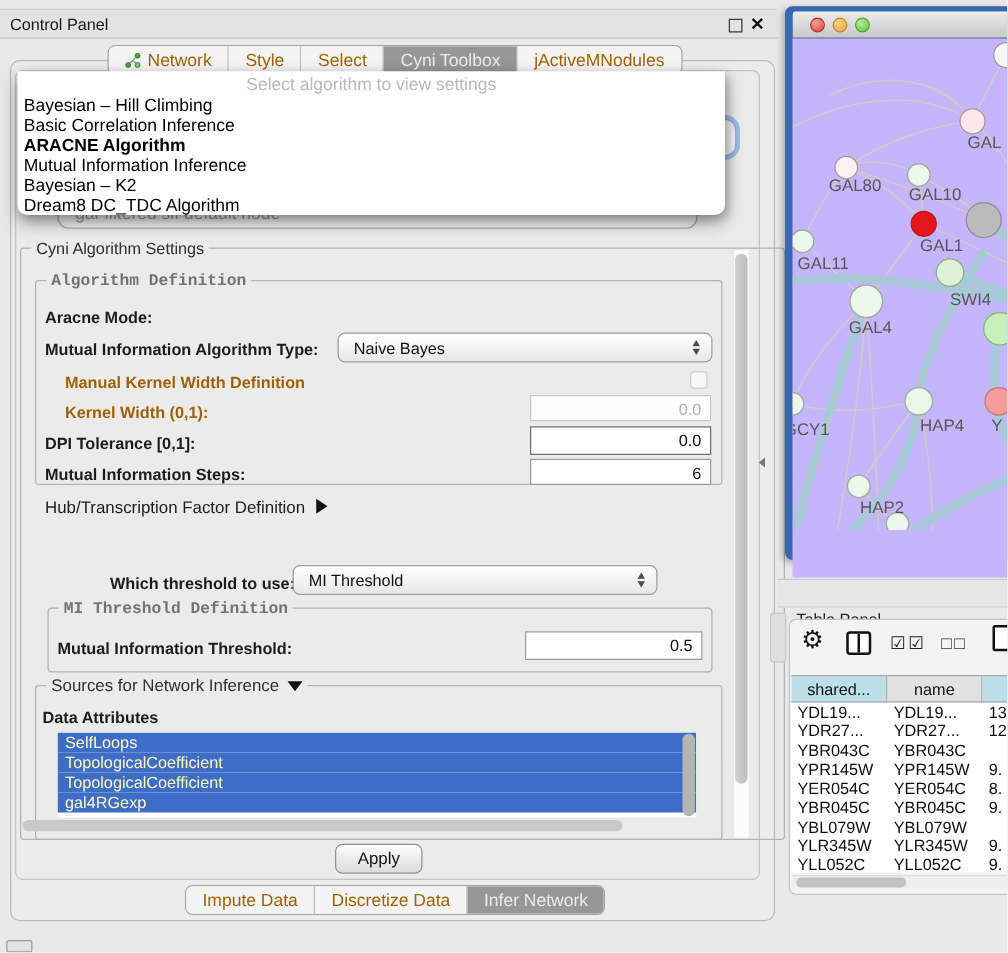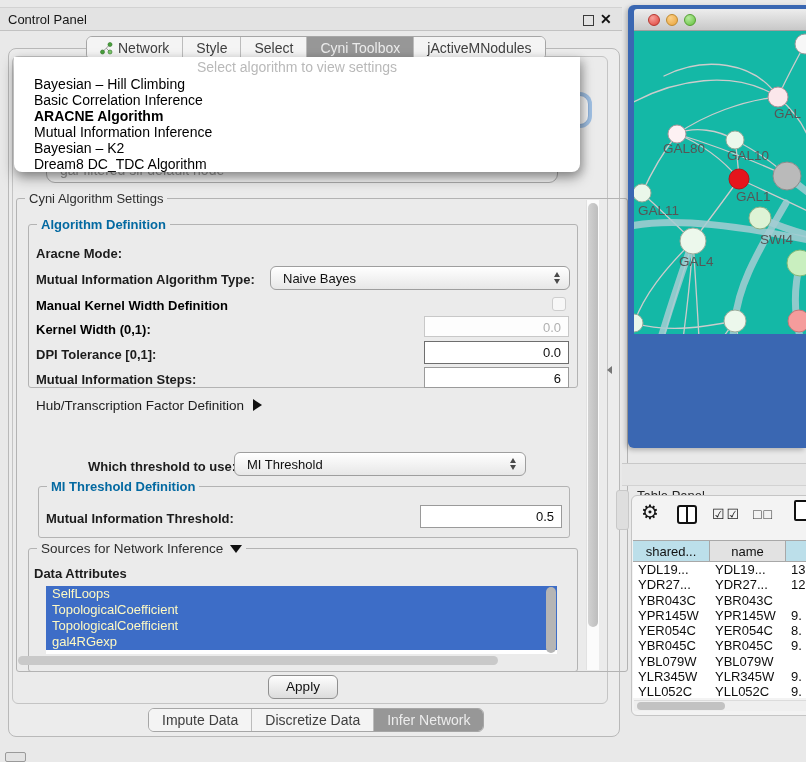--- a/index.html
+++ b/index.html
@@ -9,48 +9,48 @@
   
   .cp-titlebar { position:absolute; left:0; top:7px; width:622px; height:24px; background:#e3e3e3; border-top:1px solid #d2d2d2; border-bottom:1px solid #c2c2c2; }
   .cp-title { position:absolute; left:8px; top:4px; font-size:13px; color:#161616; }
   .float-btn { position:absolute; left:583px; top:7px; width:11px; height:11px; border:1.5px solid #3a3a3a; background:transparent; }
   .close-btn { position:absolute; left:600px; top:3px; font-size:14px; font-weight:bold; color:#101010; }
 
   #cp-outer { position:absolute; left:8px; top:48px; width:612px; height:689px; background:#ececec; border:1px solid #b9b9b9; border-radius:8px; }
   #cp-inner { position:absolute; left:12px; top:56px; width:596px; height:648px; background:#ebebeb; border:1px solid #c4c4c4; border-radius:6px; }
 
   .tabstrip { position:absolute; height:24px; display:flex; border:1px solid #a6a6a6; border-radius:6px; overflow:hidden; background:#f4f4f4; z-index:6; }
-  .tab-seg { display:flex; align-items:center; justify-content:center; padding:0 13px; font-size:14px; color:#404040; border-right:1px solid #bcbcbc; white-space:nowrap; background:#f4f4f4; }
+  .tab-seg { display:flex; align-items:center; justify-content:center; padding:0 13px; font-size:14px; color:#a16207; border-right:1px solid #bcbcbc; white-space:nowrap; background:#f4f4f4; }
   .tab-seg:last-child { border-right:none; }
   .tab-seg.selected { background:#979797; color:#ececec; }
   .tab-seg svg { margin-right:5px; }
   #top-tabs { left:86px; top:36px; }
   #bottom-tabs { left:148px; top:708px; }
 
   
   #combo-algo { position:absolute; left:46px; top:95px; width:543px; height:30px; border-radius:9px; background:#f6f6f6; border:1px solid #8fb2da; box-shadow:0 0 0 3px rgba(106,160,219,0.6); z-index:1; }
   #combo-network { position:absolute; left:46px; top:152px; width:512px; height:31px; border-radius:9px; background:#f3f3f3; border:1px solid #ababab; z-index:1; }
   #combo-network .ghost { position:absolute; left:13px; top:9px; font-size:14px; color:#9a9a9a; }
 
   
   #algo-overlay { position:absolute; left:14px; top:57px; width:566px; height:115px; background:#ffffff; z-index:10; border-radius:0 0 8px 8px;
                   box-shadow:0 6px 14px rgba(0,0,0,0.35), 3px 3px 8px rgba(0,0,0,0.18); }
   .overlay-placeholder { height:19px; text-align:center; color:#b9b9b9; font-size:14px; padding-top:2px; }
-  .overlay-item { height:16px; line-height:16px; padding-left:20px; font-size:14px; color:#000; white-space:nowrap; }
+  .overlay-item { height:16px; line-height:16px; padding-left:5px; font-size:14px; color:#000; white-space:nowrap; }
   .overlay-item.bold { font-weight:bold; }
 
   
   .group { position:absolute; border:1px solid #b3b3b3; border-radius:3px; }
   .group-title { position:absolute; top:-8px; left:8px; background:#ebebeb; padding:0 4px; font-size:13px; font-weight:bold; white-space:nowrap; }
-  .t-blue { color:#0369a1; }
+  .t-blue { color:#737373;font-family:Liberation Mono, monospace; }
   .t-green { color:#2ecc2e; }
   .t-plain { color:#2e2e2e; font-weight:normal; }
 
   .lbl { position:absolute; font-size:13px; font-weight:bold; white-space:nowrap; }
-  .lbl.dis { color:#000000; }
+  .lbl.dis { color:#a16207;margin-left:16px; }
 
   .mac-combo { position:absolute; border:1px solid #9e9e9e; border-radius:6px; background:linear-gradient(#ffffff,#e7e7e7); box-shadow:inset 0 1px 0 #fff; }
   .mac-combo .cv { position:absolute; left:12px; top:4px; font-size:13px; color:#101010; }
   .stepper { position:absolute; right:9px; top:50%; transform:translateY(-50%); display:flex; flex-direction:column; align-items:center; }
   .tri-up { width:0; height:0; border-left:3.5px solid transparent; border-right:3.5px solid transparent; border-bottom:5px solid #4a4a4a; margin-bottom:2px; }
   .tri-dn { width:0; height:0; border-left:3.5px solid transparent; border-right:3.5px solid transparent; border-top:5px solid #4a4a4a; }
 
   .field { position:absolute; background:#fff; font-size:13px; text-align:right; padding:3px 7px 0 0; }
   #f-kernel { left:424px; top:316px; width:145px; height:21px; border:1px solid #c8c8c8; color:#b0b0b0; background:#fdfdfd; }
   #f-dpi    { left:424px; top:341px; width:145px; height:23px; border:1.5px solid #6e6e6e; color:#0c0c0c; }
@@ -78,21 +78,21 @@
   #split-arrow { position:absolute; left:607px; top:366px; width:0; height:0; border-top:4px solid transparent; border-bottom:4px solid transparent; border-right:5px solid #777; }
   #split-handle { position:absolute; left:616px; top:490px; width:13px; height:40px; background:#dedede; border:1px solid #c8c8c8; border-radius:3px; }
 
   
   #net-window { position:absolute; left:628px; top:5px; width:178px; height:443px; background:#3a67b2; border-radius:6px 0 0 6px; box-shadow:-2px 2px 5px rgba(0,0,0,0.25); }
   .net-titlebar { position:absolute; left:6px; top:4px; width:172px; height:22px; background:linear-gradient(#ededed,#c8c8c8); border-bottom:1px solid #9e9e9e; border-radius:3px 0 0 0; }
   .light { position:absolute; top:5px; width:12px; height:12px; border-radius:50%; }
   .light.red    { left:14px; background:radial-gradient(circle at 35% 30%, #f7a09a, #df423a); border:1px solid #b5352e; }
   .light.yellow { left:32px; background:radial-gradient(circle at 35% 30%, #fbd087, #e9a33b); border:1px solid #c08a2e; }
   .light.green  { left:50px; background:radial-gradient(circle at 35% 30%, #b7eb9f, #62c03c); border:1px solid #55a033; }
-  .net-canvas { position:absolute; left:6px; top:26px; width:172px; height:303px; background:#14b8a6; overflow:hidden; }
+  .net-canvas { position:absolute; left:6px; top:26px; width:172px; height:431px; background:#c4b5fd; overflow:hidden; }
 
   
   #tp-title { position:absolute; left:622px; top:463px; width:184px; height:23px; background:#e6e6e6; border-top:1px solid #c8c8c8; border-bottom:1px solid #d2d2d2; }
   #tp-title span { position:absolute; left:15px; top:4px; font-size:13px; color:#262626;margin-top:20px; }
   #tp-body { position:absolute; left:631px; top:495px; width:178px; height:221px; background:#f3f3f3; border:1px solid #c5c5c5; border-radius:6px 0 0 6px; }
   #icon-gear { position:absolute; left:641px; top:502px; font-size:20px; color:#141414; line-height:1; }
   #icon-cols { position:absolute; left:677px; top:505px; width:20px; height:19px; border:2.5px solid #111; border-radius:3px; background:#fff; }
   #icon-cols::after { content:""; position:absolute; left:6.5px; top:0; width:2.5px; height:100%; background:#111; }
   #icon-checked { position:absolute; left:712px; top:506px; font-size:14px; letter-spacing:2px; color:#222; }
   #icon-unchecked { position:absolute; left:753px; top:506px; font-size:14px; letter-spacing:2px; color:#333; }

